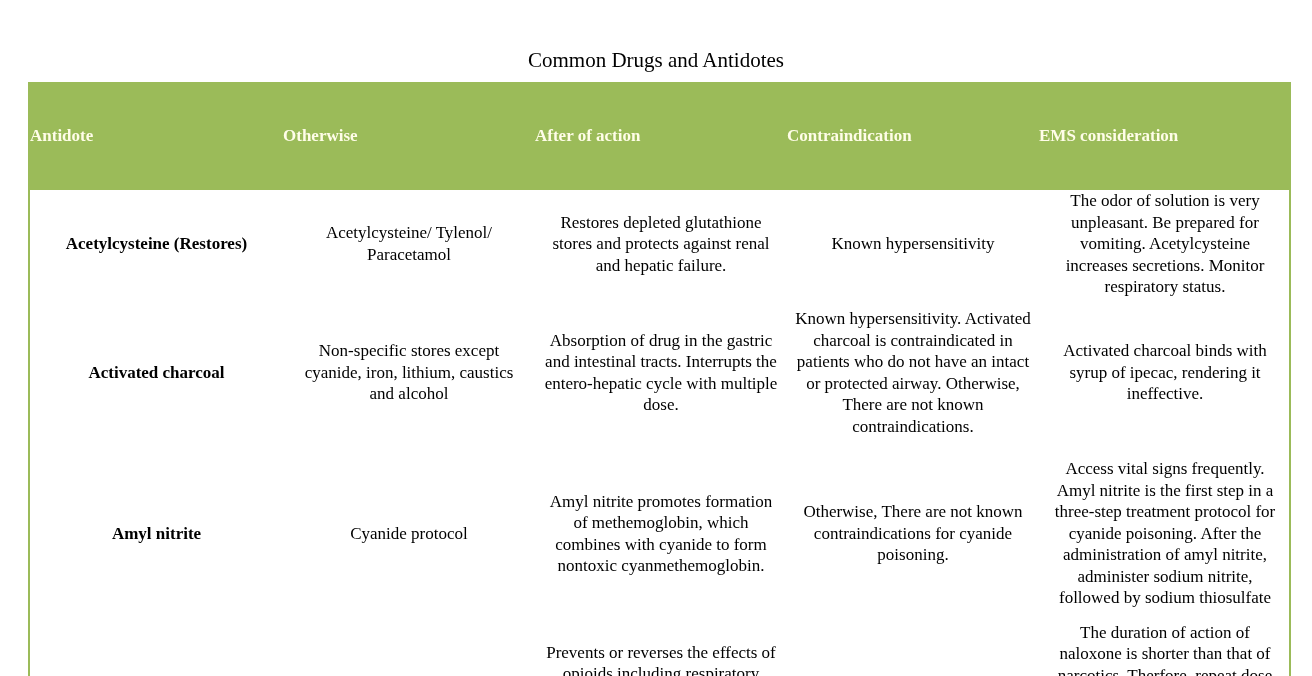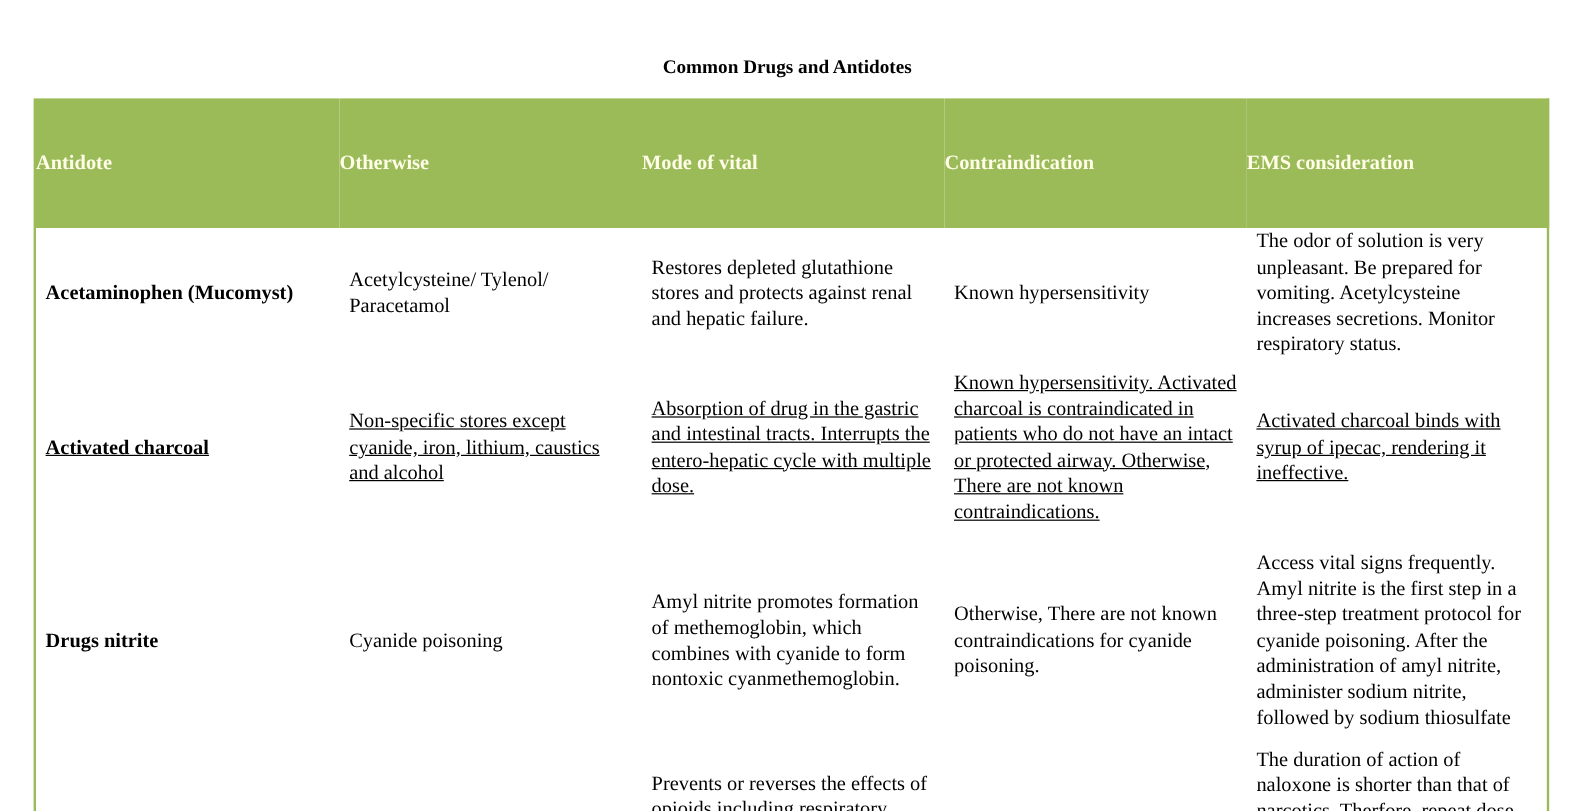--- a/index.html
+++ b/index.html
@@ -14,22 +14,22 @@
       font-family: "Liberation Serif", "DejaVu Serif", serif;
       color: #000;
       position: relative;
     }
     .doc-title {
       position: absolute;
       top: 48px;
       left: 0;
       width: 1312px;
       text-align: center;
-      font-weight: bold;
-      font-size: 16px;
+      font-weight: normal;
+      font-size: 21px;
     }
     .table-wrap {
       position: absolute;
       top: 82px;
       left: 28px;
       width: 1263px;
       border-left: 2px solid #9BBB59;
       border-right: 2px solid #9BBB59;
       box-sizing: border-box;
     }
@@ -42,31 +42,31 @@
       background: #9BBB59;
       color: #FFFDE8;
       font-weight: bold;
       font-size: 17px;
       height: 108px;
       text-align: left;
       vertical-align: middle;
       padding: 0;
     }
     tbody td {
-      text-align: left;
+      text-align: center;
       vertical-align: middle;
       font-size: 17px;
       line-height: 21.5px;
       padding: 0 8px;
     }
     tbody td.antidote {
       font-weight: bold;
     }
     tr.r1 td { height: 107px; }
-    tr.r2 td { height: 150px; text-decoration: underline; }
+    tr.r2 td { height: 150px; }
     tr.r3 td { height: 172px; font-family: Liberation Serif, serif; }
     tr.r4 td { height: 120px; vertical-align: top; padding-top: 2px; }
   </style>
 </head>
 <body>
 
 <div class="doc-title">Common Drugs and Antidotes</div>
 
 <div class="table-wrap">
   <table>
@@ -74,43 +74,43 @@
       <col style="width:253px">
       <col style="width:252px">
       <col style="width:252px">
       <col style="width:252px">
       <col style="width:252px">
     </colgroup>
     <thead>
       <tr>
         <th>Antidote</th>
         <th>Otherwise</th>
-        <th>Mode of vital</th>
+        <th>After of action</th>
         <th>Contraindication</th>
         <th>EMS consideration</th>
       </tr>
     </thead>
     <tbody>
       <tr class="r1">
-        <td class="antidote">Acetaminophen  (Mucomyst)</td>
+        <td class="antidote">Acetylcysteine  (Restores)</td>
         <td>Acetylcysteine/ Tylenol/ Paracetamol</td>
         <td>Restores depleted glutathione stores and protects against renal and hepatic failure.</td>
         <td>Known hypersensitivity</td>
         <td>The odor of solution is very unpleasant. Be prepared for vomiting. Acetylcysteine increases secretions. Monitor respiratory status.</td>
       </tr>
       <tr class="r2">
         <td class="antidote">Activated charcoal</td>
         <td>Non-specific stores except cyanide, iron, lithium, caustics and alcohol</td>
         <td>Absorption of drug in the gastric and intestinal tracts. Interrupts the entero-hepatic cycle with multiple dose.</td>
         <td>Known hypersensitivity. Activated charcoal is contraindicated in patients who do not have an intact or protected airway. Otherwise, There are not known contraindications.</td>
         <td>Activated charcoal binds with syrup of ipecac, rendering it ineffective.</td>
       </tr>
       <tr class="r3">
-        <td class="antidote">Drugs nitrite</td>
-        <td>Cyanide poisoning</td>
+        <td class="antidote">Amyl nitrite</td>
+        <td>Cyanide protocol</td>
         <td>Amyl nitrite promotes formation of methemoglobin, which combines with cyanide to form nontoxic cyanmethemoglobin.</td>
         <td>Otherwise, There are not known contraindications for cyanide poisoning.</td>
         <td>Access vital signs frequently. Amyl nitrite is the first step in a three-step treatment protocol for cyanide poisoning. After the administration of amyl nitrite, administer sodium nitrite, followed by sodium thiosulfate</td>
       </tr>
       <tr class="r4">
         <td class="antidote"></td>
         <td></td>
         <td style="padding-top:22px">Prevents or reverses the effects of opioids including respiratory</td>
         <td></td>
         <td>The duration of action of naloxone is shorter than that of narcotics. Therfore, repeat dose</td>

